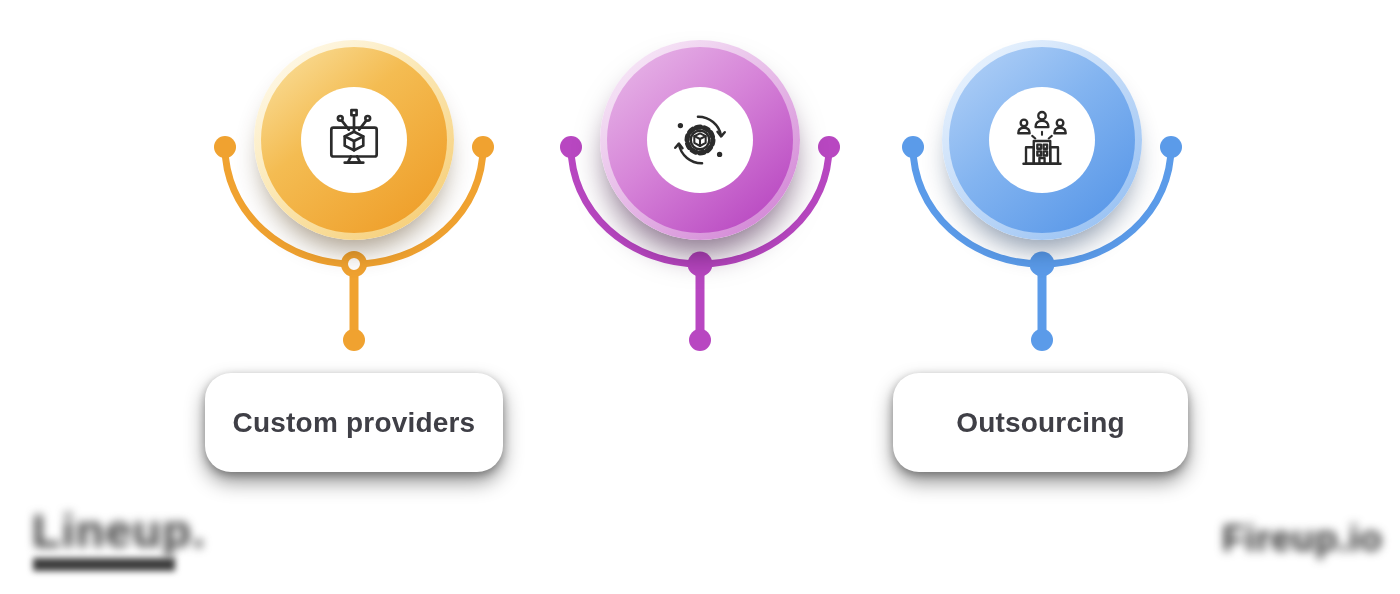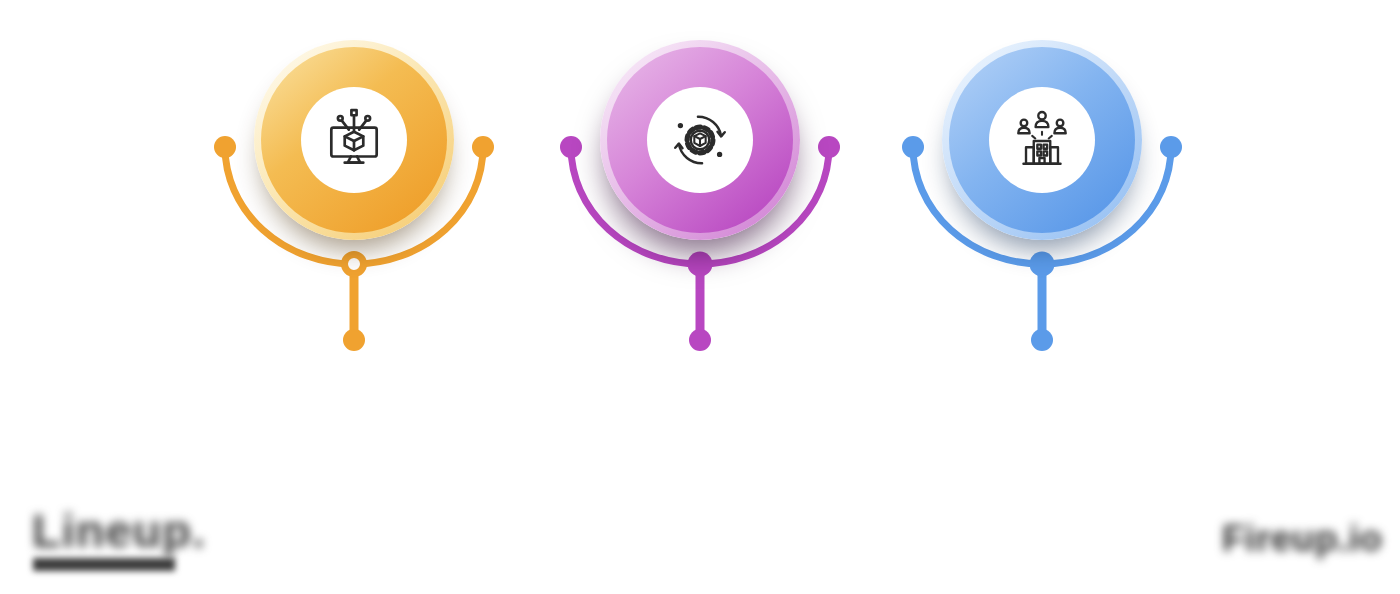--- a/index.html
+++ b/index.html
@@ -136,18 +136,24 @@
         <rect x="27.5" y="36.5" width="3.5" height="4"></rect>
         <rect x="33.5" y="36.5" width="3.5" height="4"></rect>
         <rect x="27.5" y="43" width="3.5" height="4"></rect>
         <rect x="33.5" y="43" width="3.5" height="4"></rect>
         <rect x="29.5" y="49.5" width="5" height="5.5"></rect>
         <path d="M14 55 H50"></path>
       </svg>
     </div>
   </div>
 
+  <div class="card" style="left:205px;width:298px;">
+    <span class="card-label">Custom providers</span>
+  </div>
+  <div class="card" style="left:893px;width:295px;">
+    <span class="card-label">Outsourcing</span>
+  </div>
 
   <div class="logo-left">Lineup.</div>
   <div class="logo-underline"></div>
   <div class="logo-right">Fireup.io</div>
 
 </div>
 
 </body></html>

